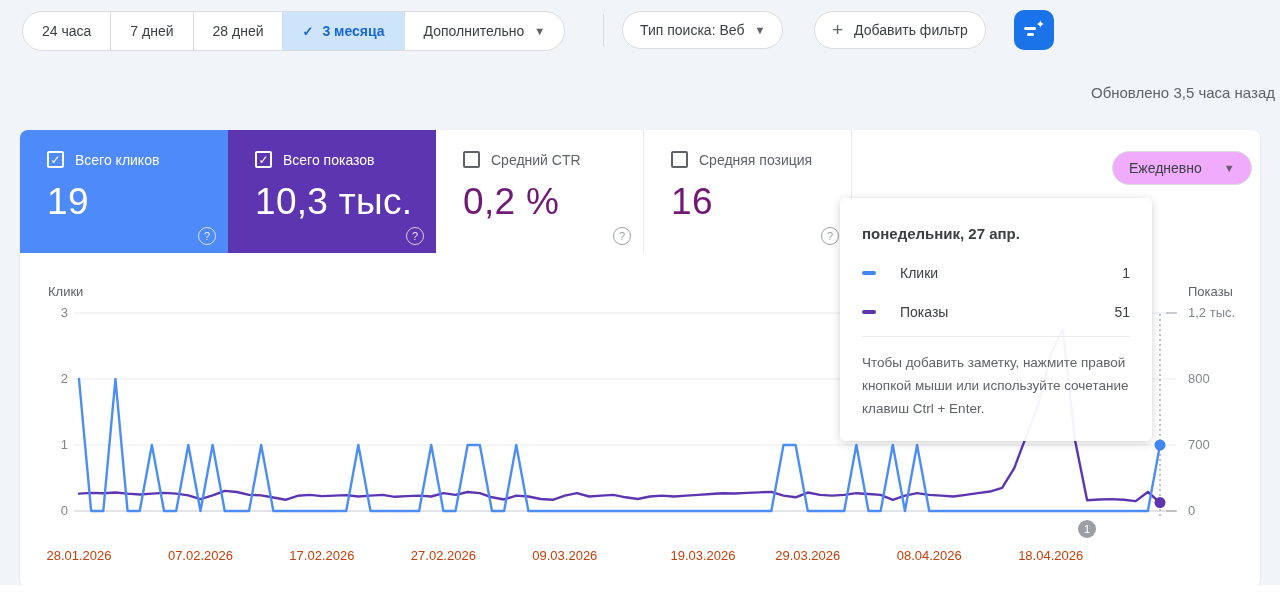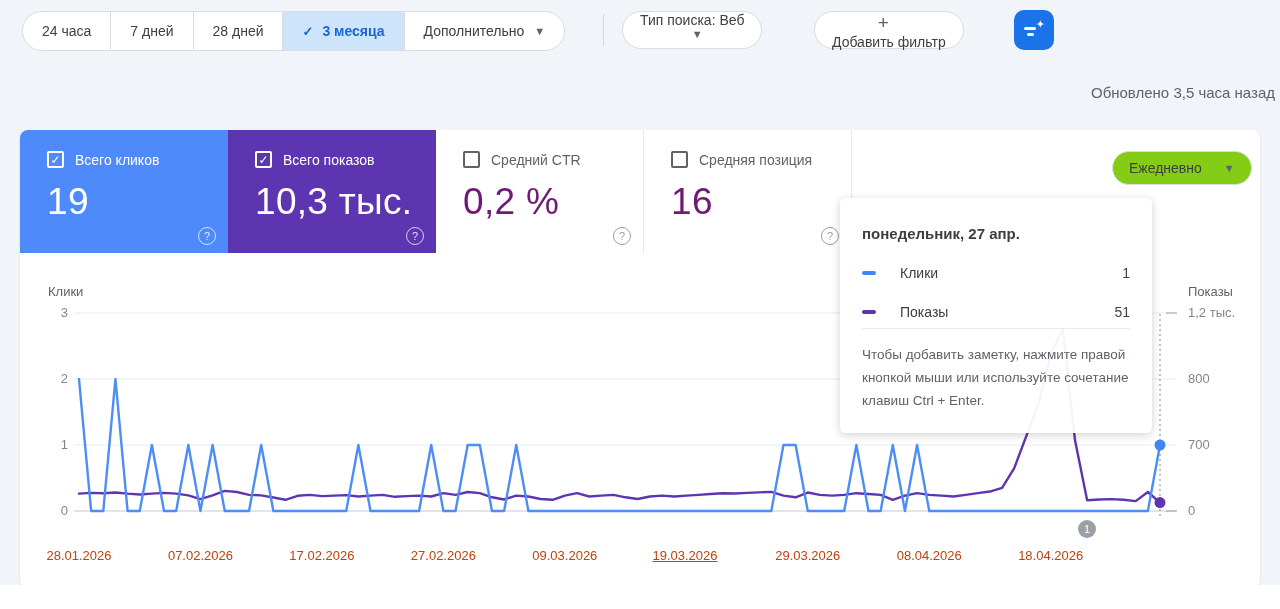--- a/index.html
+++ b/index.html
@@ -12,21 +12,21 @@
              overflow:hidden;z-index:4;}
   .seg{display:flex;align-items:center;justify-content:center;padding:0 19px;
        font-size:14px;color:#3c4043;border-right:1px solid #dadce0;cursor:pointer;white-space:nowrap;}
   .seg:last-child{border-right:none;}
   .seg.selected{background:#cde4fa;color:#1967d2;font-weight:bold;}
   .segcheck{margin-right:9px;font-size:13px;}
   .caret{margin-left:10px;font-size:11px;color:#5f6368;}
   .vdivider{position:absolute;left:603px;top:14px;width:1px;height:32px;background:#d5d9de;z-index:4;}
   .chip{position:absolute;height:38px;background:#fff;border:1px solid #dadce0;border-radius:20px;
         display:flex;align-items:center;padding:0 17px;font-size:14px;color:#3c4043;cursor:pointer;
-        box-sizing:border-box;z-index:4;white-space:nowrap;flex-direction:column;}
+        box-sizing:border-box;z-index:4;white-space:nowrap;}
   .chip .plus{font-size:19px;margin-right:11px;color:#5f6368;font-weight:normal;}
   .filter-btn{position:absolute;left:1014px;top:10px;width:40px;height:40px;border-radius:10px;
               background:#1a73e8;z-index:4;cursor:pointer;display:flex;align-items:center;justify-content:center;}
   .fi{position:relative;width:20px;height:16px;}
   .fi .b1{position:absolute;left:0;top:5px;width:12px;height:2.6px;background:#fff;border-radius:2px;}
   .fi .b2{position:absolute;left:3px;top:11px;width:7px;height:2.6px;background:#fff;border-radius:2px;}
   .fi .sp{position:absolute;right:-1px;top:-4px;color:#fff;font-size:11px;}
   .updated{position:absolute;right:5px;top:84px;font-size:15px;color:#5f6368;z-index:4;}
 
   
@@ -49,42 +49,42 @@
   .chk{visibility:hidden;}
   .card.checked .chk{visibility:visible;}
   .card-value{margin-top:13px;font-size:37px;letter-spacing:.3px;}
   .card.unchecked .card-value{color:#701a75;}
   .qmark{position:absolute;right:12px;bottom:8px;width:16px;height:16px;border-radius:50%;
          font-size:11px;display:flex;align-items:center;justify-content:center;}
   .card.checked .qmark{border:1.5px solid rgba(255,255,255,.75);color:rgba(255,255,255,.85);}
   .card.unchecked .qmark{border:1.5px solid #9aa0a6;color:#9aa0a6;}
 
   .daily-btn{position:absolute;left:1112px;top:151px;height:34px;padding:0 16px;border:1px solid #dadce0;
-             border-radius:17px;background:#84cc16;font-size:14px;color:#3c4043;display:flex;
+             border-radius:17px;background:#f0abfc;font-size:14px;color:#3c4043;display:flex;
              align-items:center;gap:12px;z-index:3;cursor:pointer;box-sizing:border-box;}
 
   
   #chart-svg{position:absolute;left:0;top:0;z-index:2;}
   #chart-layer{position:absolute;left:0;top:0;width:1280px;height:609px;z-index:2;pointer-events:none;}
   .axis-title{position:absolute;font-size:13px;color:#5f6368;white-space:nowrap;}
   .ytick{position:absolute;font-size:13px;color:#80868b;white-space:nowrap;}
   .ytick.left{width:40px;text-align:right;}
   .xtick{position:absolute;width:96px;text-align:center;font-size:13px;color:#c2410c;white-space:nowrap;}
   .note-badge{position:absolute;width:18px;height:18px;border-radius:50%;background:#9aa0a6;color:#fff;
               font-size:11px;display:flex;align-items:center;justify-content:center;z-index:3;cursor:pointer;}
 
   
   .tooltip{position:absolute;left:840px;top:198px;width:312px;min-height:234px;box-sizing:border-box;
            background:rgba(255,255,255,.94);border-radius:6px;box-shadow:0 2px 10px rgba(0,0,0,.18);
            padding:27px 22px 20px 22px;z-index:5;}
   .tt-title{font-size:15px;font-weight:bold;color:#3c4043;}
   .tt-row{display:flex;align-items:center;margin-top:23px;font-size:14px;color:#3c4043;}
   .tt-dash{width:14px;height:4px;border-radius:2px;margin-right:24px;flex:0 0 auto;}
   .tt-val{margin-left:auto;}
-  .tt-note{margin-top:8px;padding-top:14px;border-top:1px solid #e8eaed;font-size:13.5px;
+  .tt-note{margin-top:16px;padding-top:14px;border-top:1px solid #e8eaed;font-size:13.5px;
            color:#5f6368;line-height:1.72;}
 </style>
 </head>
 <body>
 
 <div class="stage">
 
   <div class="seg-group">
     <div class="seg">
       <span>24 часа</span>
@@ -194,21 +194,21 @@
       <div class="ytick left" style="left: 28px; top: 305px;">3</div>
       <div class="ytick" style="left: 1188px; top: 503px;">0</div>
       <div class="ytick" style="left: 1188px; top: 437px;">700</div>
       <div class="ytick" style="left: 1188px; top: 371px;">800</div>
       <div class="ytick" style="left: 1188px; top: 305px;">1,2 тыс.</div>
       <div class="xtick" style="left: 31px; top: 548px;">28.01.2026</div>
       <div class="xtick" style="left: 152.461px; top: 548px;">07.02.2026</div>
       <div class="xtick" style="left: 273.921px; top: 548px;">17.02.2026</div>
       <div class="xtick" style="left: 395.382px; top: 548px;">27.02.2026</div>
       <div class="xtick" style="left: 516.843px; top: 548px;">09.03.2026</div>
-      <div class="xtick" style="left: 637px; top: 548px; text-decoration: underline;">19.03.2026</div>
+      <div class="xtick" style="left: 655px; top: 548px;">19.03.2026</div>
       <div class="xtick" style="left: 759.764px; top: 548px;">29.03.2026</div>
       <div class="xtick" style="left: 881.225px; top: 548px;">08.04.2026</div>
       <div class="xtick" style="left: 1002.69px; top: 548px;">18.04.2026</div>
     </div>
   <div class="note-badge" id="note-badge" style="left: 1078.12px; top: 520px;">1</div>
 
   <div class="tooltip">
     <div class="tt-title">понедельник, 27 апр.</div>
     <div class="tt-row">
       <span class="tt-dash" id="dash0" style="background: rgb(66, 133, 244);"></span>

